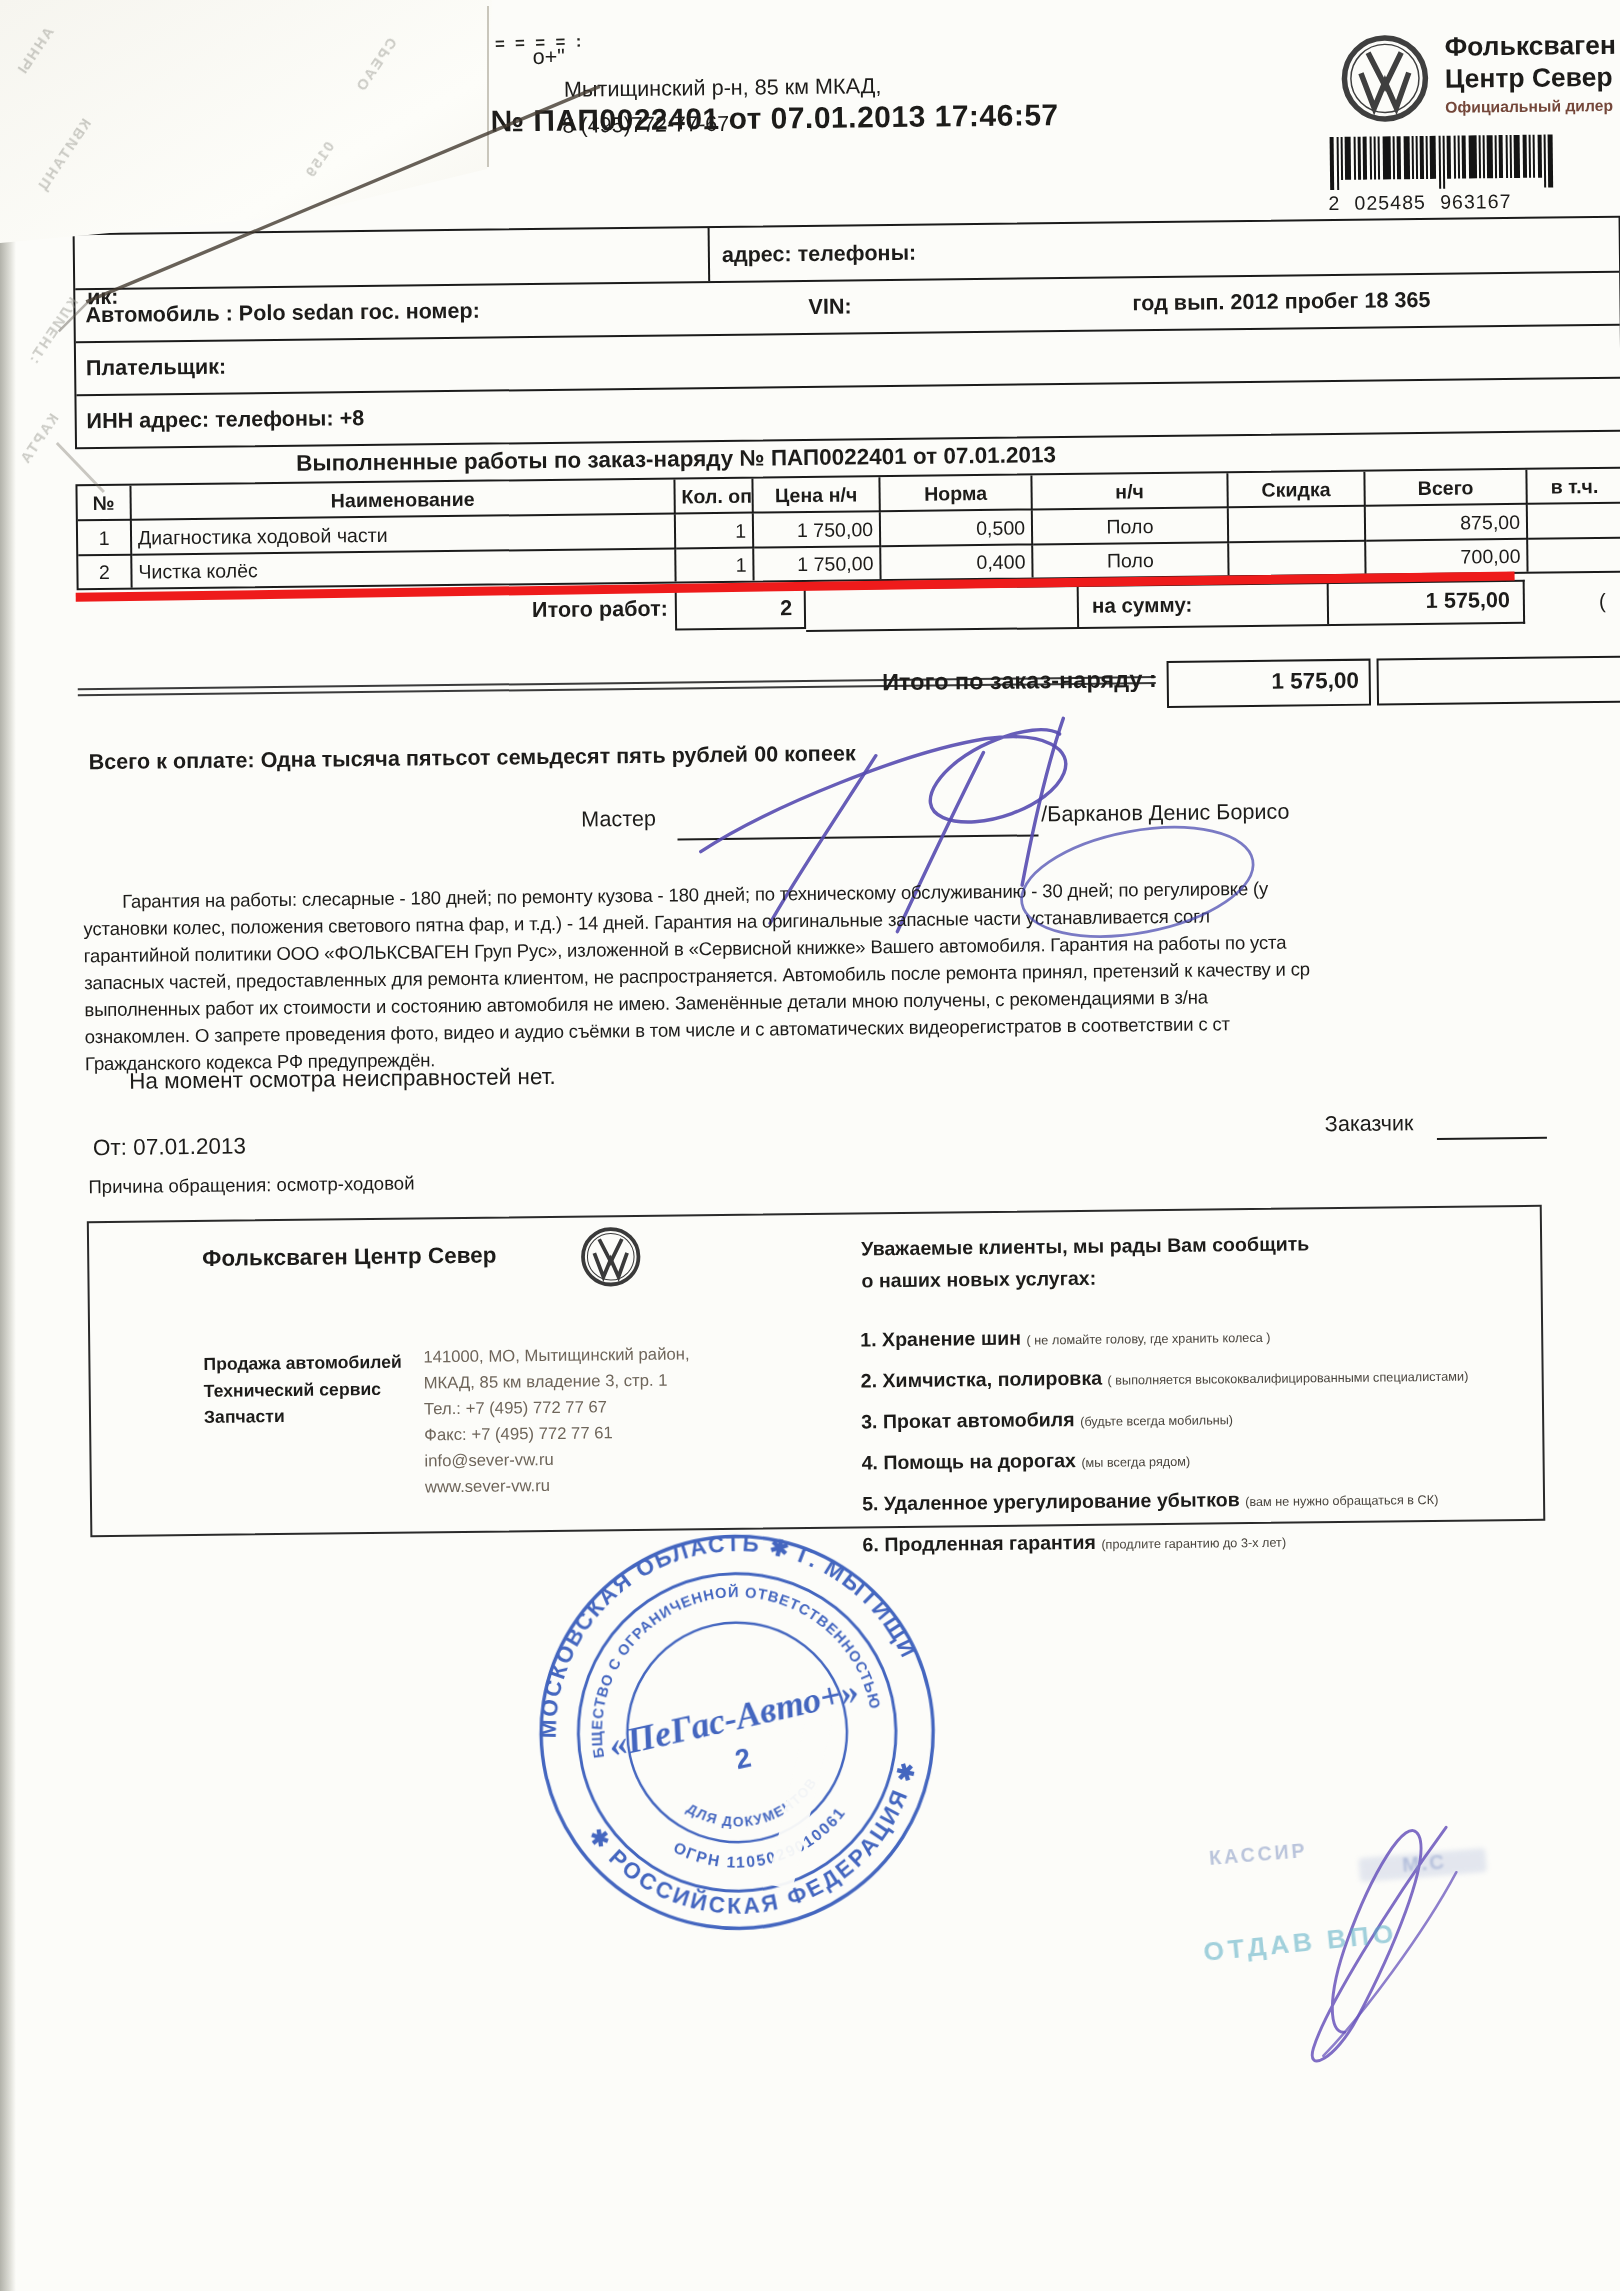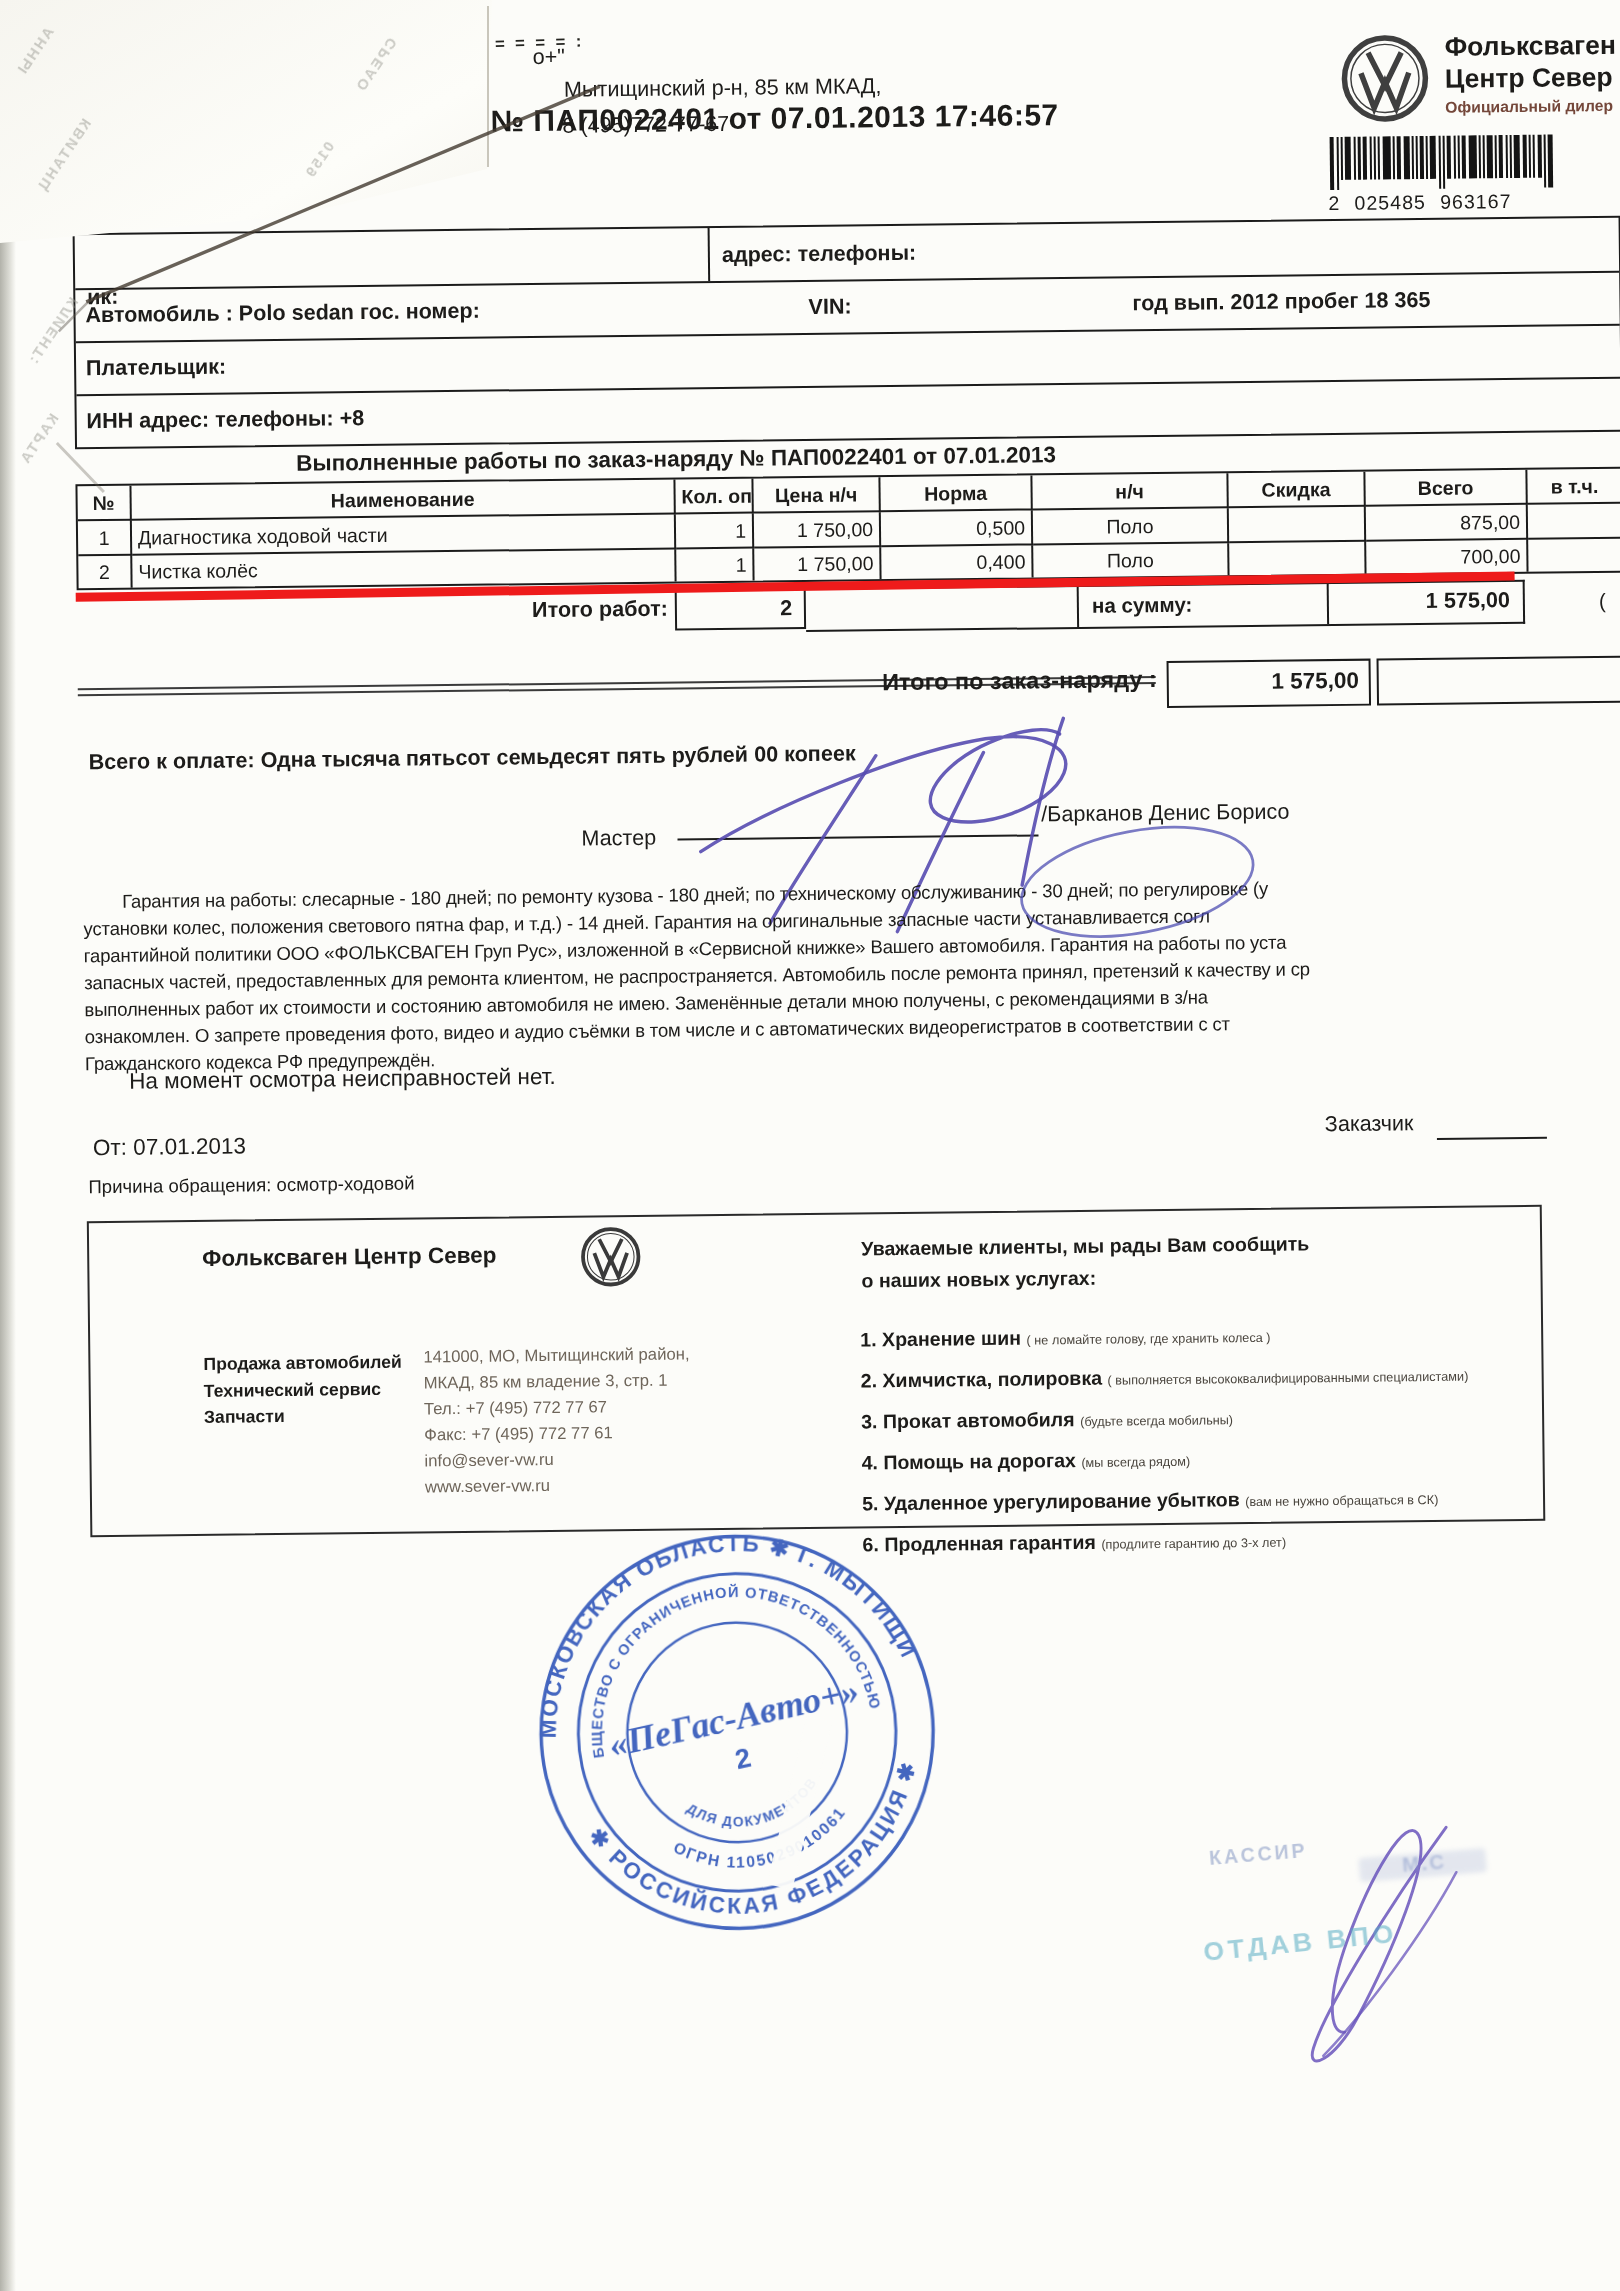--- a/index.html
+++ b/index.html
@@ -211,21 +211,21 @@
     <div class="abs" style="left:83px;top:680px;width:1078px;height:1.5px;background:#3a3a3a;"></div>
     <div class="abs" style="left:83px;top:686px;width:1078px;height:1.5px;background:#3a3a3a;"></div>
     <span class="abs t b" style="left:725px;top:670px;width:437px;text-align:right;font-size:23.5px;">Итого по заказ-наряду :</span>
     <div class="abs cellbox" style="left:1172px;top:665px;width:200px;height:43px;">
       <span class="abs t b" style="right:9.8px;top:6.9px;font-size:22.5px;">1 575,00</span>
     </div>
     <div class="abs cellbox" style="left:1382px;top:665px;width:247px;height:43px;"></div>
 
     <span class="abs t b" style="left:93px;top:741px;font-size:21.6px;">Всего к оплате: Одна тысяча пятьсот семьдесят пять рублей 00 копеек</span>
 
-    <span class="abs t" style="left:585px;top:823px;font-size:21.6px;">Мастер</span>
+    <span class="abs t" style="left:585px;top:804px;font-size:21.6px;">Мастер</span>
     <div class="abs" style="left:681px;top:837px;width:361px;height:2px;background:#1d1d1d;"></div>
     <span class="abs t" style="left:1045px;top:804px;font-size:21.6px;">/Барканов Денис Борисо</span>
     <svg class="abs" style="left:647px;top:686px;" width="490" height="274" viewBox="660 700 500 280">
       <path class="sig" d="M718,868 C790,822 930,768 1010,756 C1072,748 1100,768 1090,792 C1076,826 1002,852 966,836 C934,822 966,780 1014,760 C1048,746 1074,744 1086,752"></path>
       <path class="sig" d="M898,772 C856,836 812,900 788,942"></path>
       <path class="sig" d="M1008,770 C972,840 940,906 918,952"></path>
       <path class="sig" d="M1046,906 C1056,856 1070,792 1090,736"></path>
     </svg>
 
     <div class="abs warr" style="left:86px;top:880px;width:1549px;overflow:hidden;">

